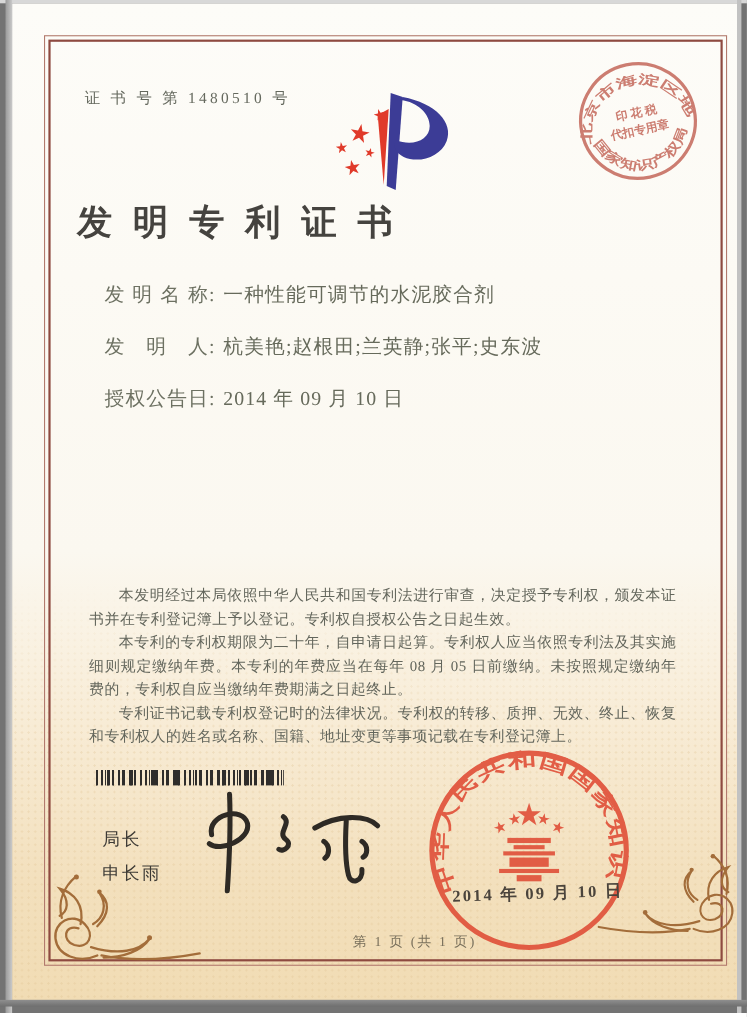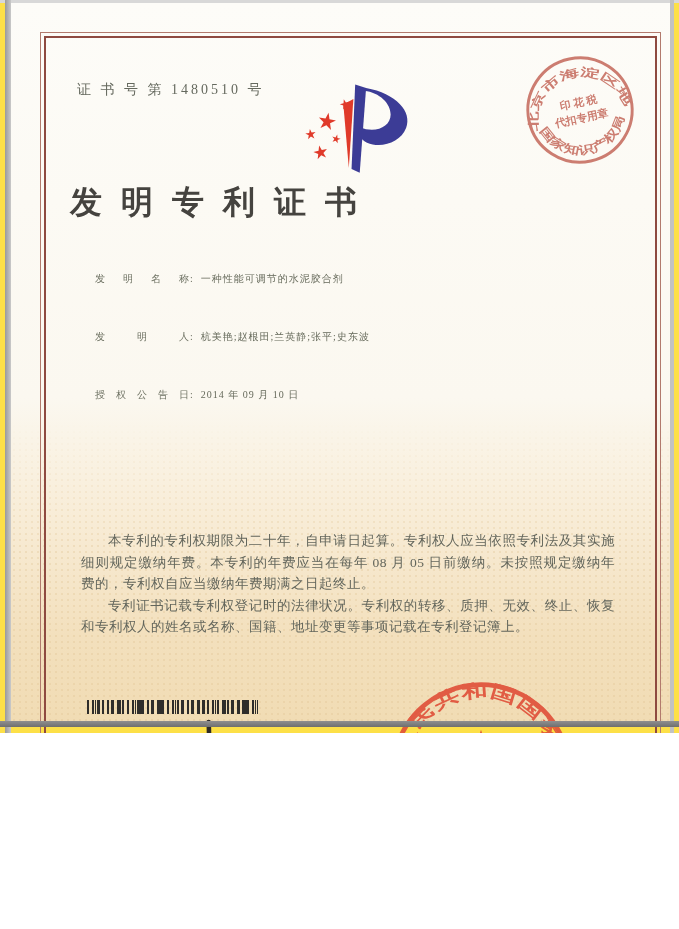--- a/index.html
+++ b/index.html
@@ -1,17 +1,17 @@
 <!DOCTYPE html>
 <html><head>
 <meta charset="utf-8">
 <style>
   * { margin:0; padding:0; box-sizing:border-box; }
   html,body { background:#ffffff; font-family:"Liberation Serif", serif; }
-  .scan { position:relative; width:679px; height:733px; background:#fde047; overflow:hidden; }
+  .scan { position:relative; width:679px; height:921px; background:#737373; overflow:hidden; }
 
   
   .edge-top    { position:absolute; left:0; top:0; width:100%; height:3px; background:#d8d8d8; }
   .edge-left   { position:absolute; left:5px; top:0; width:6px; height:100%; background:linear-gradient(90deg,#9a9a9a,#c9c9c9); }
   .edge-right  { position:absolute; right:5px; top:0; width:4px; height:100%; background:#c2c2c2; }
   .edge-bottom { position:absolute; left:0; bottom:6px; width:100%; height:6px; background:linear-gradient(180deg,#8f8f8f,#6f6f6f); }
 
   
   .paper { position:absolute; left:11px; top:3px; right:9px; bottom:12px;
            background:linear-gradient(180deg,#fdfcf8 0%, #fbf8f0 55%, #f8ecd6 72%, #f3e0bd 88%, #f1dcb4 100%); }
@@ -26,21 +26,21 @@
   .frame-inner { position:absolute; inset:3px; border:2px solid #8e4a40; }
 
   .cert-number { position:absolute; left:66px; top:78px; font-size:14px; letter-spacing:3px; color:#65695e; }
 
   .logo { position:absolute; left:282px; top:76px; }
 
   .title { position:absolute; left:40px; top:178px; width:620px; text-align:left;
            font-size:32px; font-weight:600; color:#45433f; letter-spacing:19px; padding-left:19px; }
 
   .fields { position:absolute; left:84px; top:254px; width:520px; display:flex; flex-direction:column; gap:25px; }
-  .frow   { font-size:10px; color:#696d5e; line-height:22px; white-space:nowrap;margin-top:11px; }
+  .frow   { font-size:18px; color:#696d5e; line-height:22px; white-space:nowrap; }
   .flabel { display:inline-block; width:94px; text-align:justify; text-align-last:justify; color:#6d7162; }
   .fcolon { display:inline-block; margin:0 8px 0 1px; color:#6d7162; }
   .fvalue { letter-spacing:1px; color:#666a5b; }
 
   .paragraphs { position:absolute; left:70px; top:527px; width:534px; }
   .paragraphs p { font-size:13.5px; line-height:21.5px; color:#63665c; text-align:justify;
                   text-indent:2em; letter-spacing:.5px; }
 
   .barcode { position:absolute; left:76px; top:697px; width:171px; height:14px;
              background:
@@ -100,20 +100,21 @@
       </div>
       <div class="frow">
         <span class="flabel">发明人</span><span class="fcolon">:</span><span class="fvalue">杭美艳;赵根田;兰英静;张平;史东波</span>
       </div>
       <div class="frow">
         <span class="flabel">授权公告日</span><span class="fcolon">:</span><span class="fvalue">2014 年 09 月 10 日</span>
       </div>
     </div>
 
     <div class="paragraphs">
+      <p>本发明经过本局依照中华人民共和国专利法进行审查，决定授予专利权，颁发本证书并在专利登记簿上予以登记。专利权自授权公告之日起生效。</p>
       <p>本专利的专利权期限为二十年，自申请日起算。专利权人应当依照专利法及其实施细则规定缴纳年费。本专利的年费应当在每年 08 月 05 日前缴纳。未按照规定缴纳年费的，专利权自应当缴纳年费期满之日起终止。</p>
       <p>专利证书记载专利权登记时的法律状况。专利权的转移、质押、无效、终止、恢复和专利权人的姓名或名称、国籍、地址变更等事项记载在专利登记簿上。</p>
     </div>
 
     <div class="barcode"></div>
 
     <div class="sig-labels">
       <div>局长</div>
       <div>申长雨</div>
     </div>

